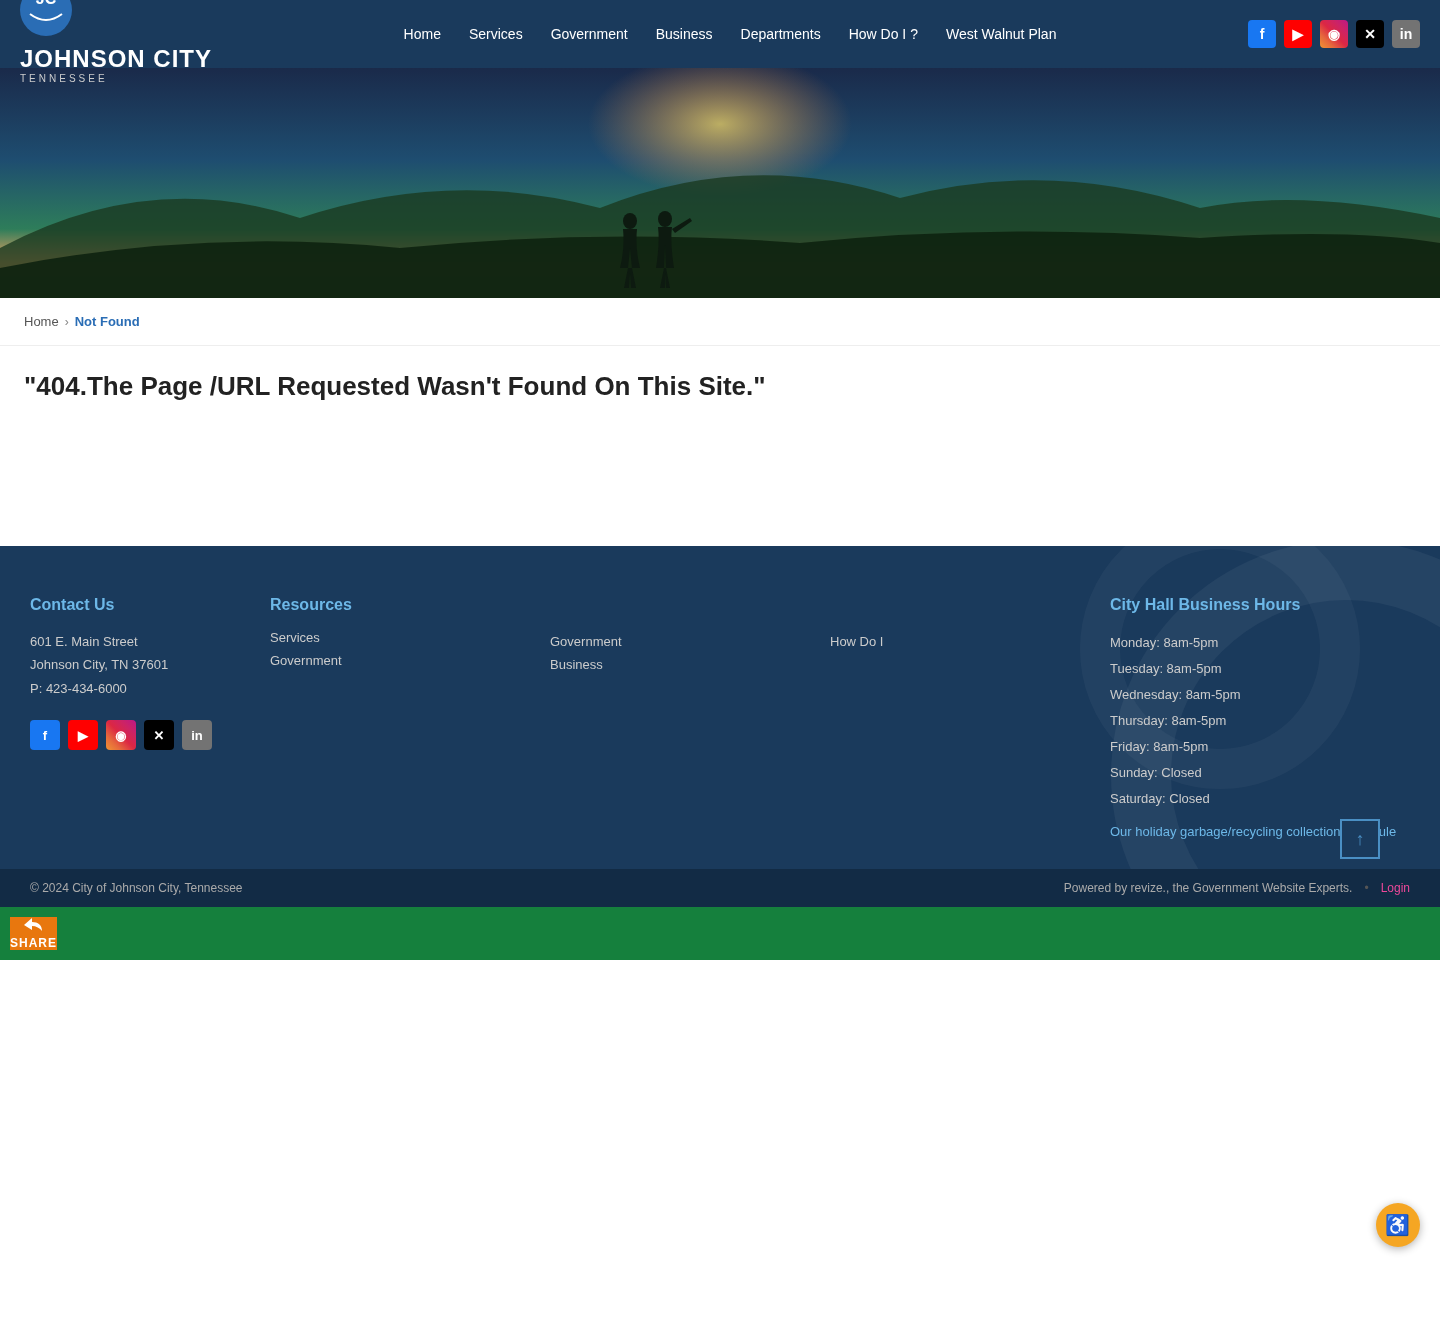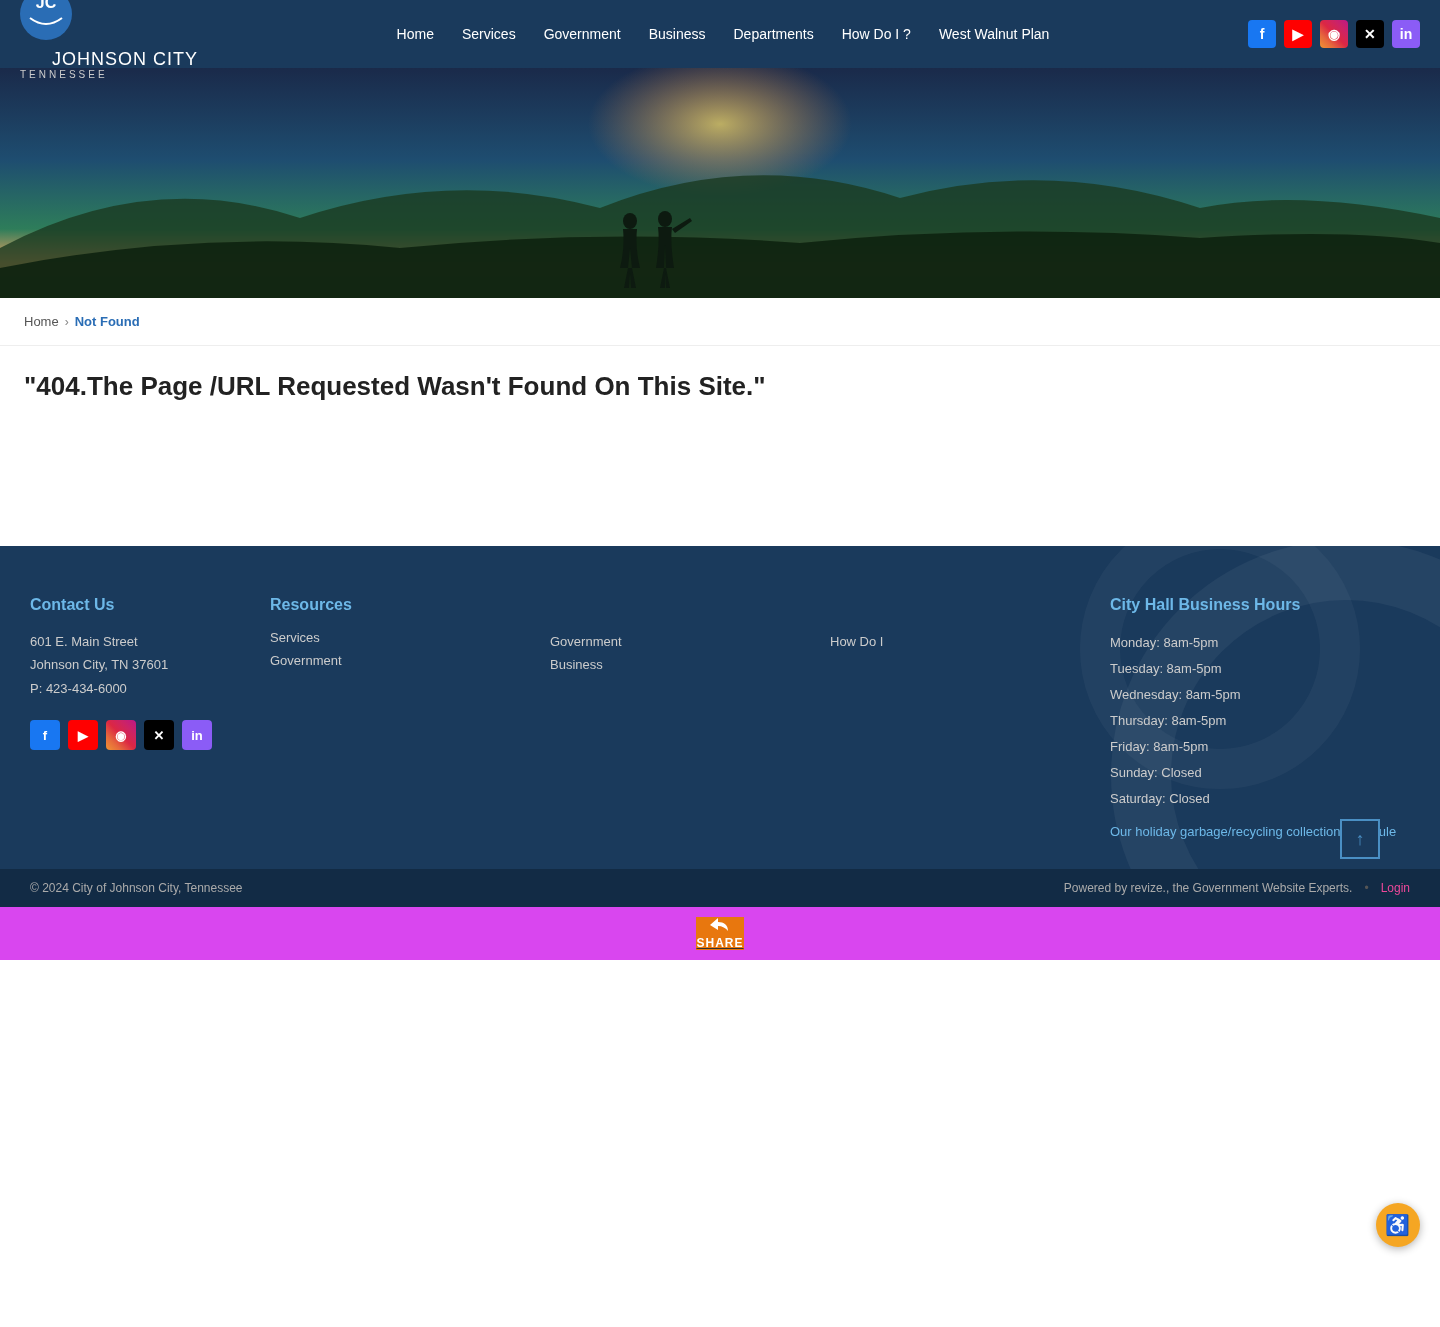--- a/index.html
+++ b/index.html
@@ -26,24 +26,23 @@
     }
     .logo-icon {
       width: 52px;
       height: 52px;
     }
     .logo-text {
       color: #fff;
       line-height: 1.1;
     }
     .logo-text .city-name {
-      font-size: 18px;
-      font-weight: normal;
+      font-size: 24px;
+      font-weight: bold;
       letter-spacing: 1px;
-      margin-left: 32px;
     }
     .logo-text .state-name {
       font-size: 10px;
       letter-spacing: 3px;
       color: #ccc;
     }
 
     .main-nav {
       display: flex;
       align-items: center;
@@ -71,21 +70,21 @@
       justify-content: center;
       color: #fff;
       font-size: 14px;
       font-weight: bold;
       cursor: pointer;
     }
     .si-fb { background: #1877f2; }
     .si-yt { background: #ff0000; }
     .si-ig { background: linear-gradient(45deg, #f09433, #e6683c, #dc2743, #cc2366, #bc1888); }
     .si-x  { background: #000; }
-    .si-li { background: #8b5cf6; text-align: center; }
+    .si-li { background: #737373; text-align: center; }
 
     
     .hero-banner {
       width: 100%;
       height: 230px;
       background: linear-gradient(to bottom, #1a3a5c 0%, #2d6a4f 40%, #52b788 70%, #ffd166 85%, #ef8c4a 100%);
       position: relative;
       overflow: hidden;
       display: flex;
       align-items: center;
@@ -244,27 +243,26 @@
       display: flex;
       align-items: center;
       gap: 12px;
     }
     .footer-bottom-divider {
       color: #555;
     }
 
     
     .share-bar {
-      background: #d946ef;
-      display: flex;
-      align-items: center;
-      justify-content: center;
+      background: #15803d;
+      display: flex;
+      align-items: center;
+      justify-content: flex-start;
       padding: 10px;
       cursor: pointer;
-      text-decoration: underline;
     }
     .share-btn {
       background: #e8770e;
       color: #fff;
       border: none;
       display: flex;
       flex-direction: column;
       align-items: center;
       gap: 3px;
       cursor: pointer;

